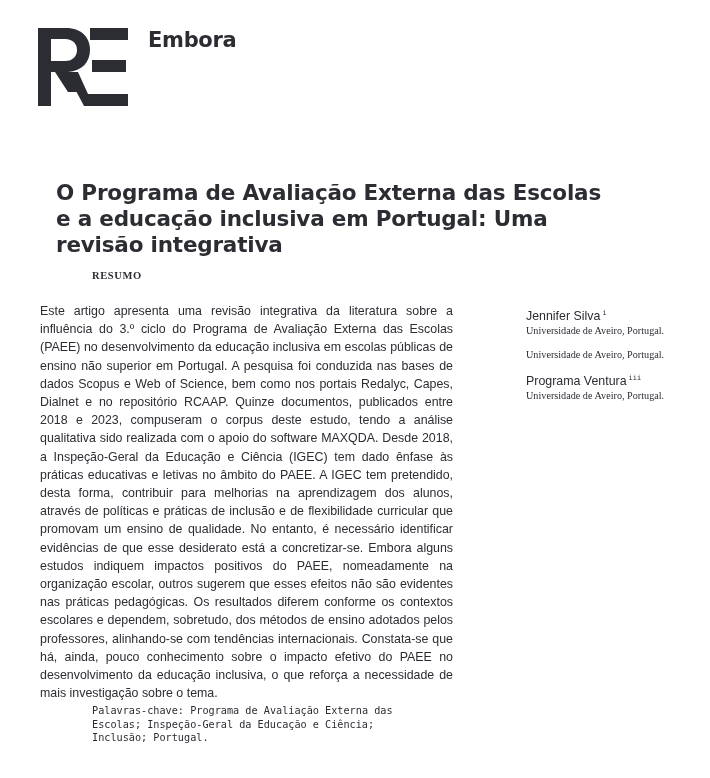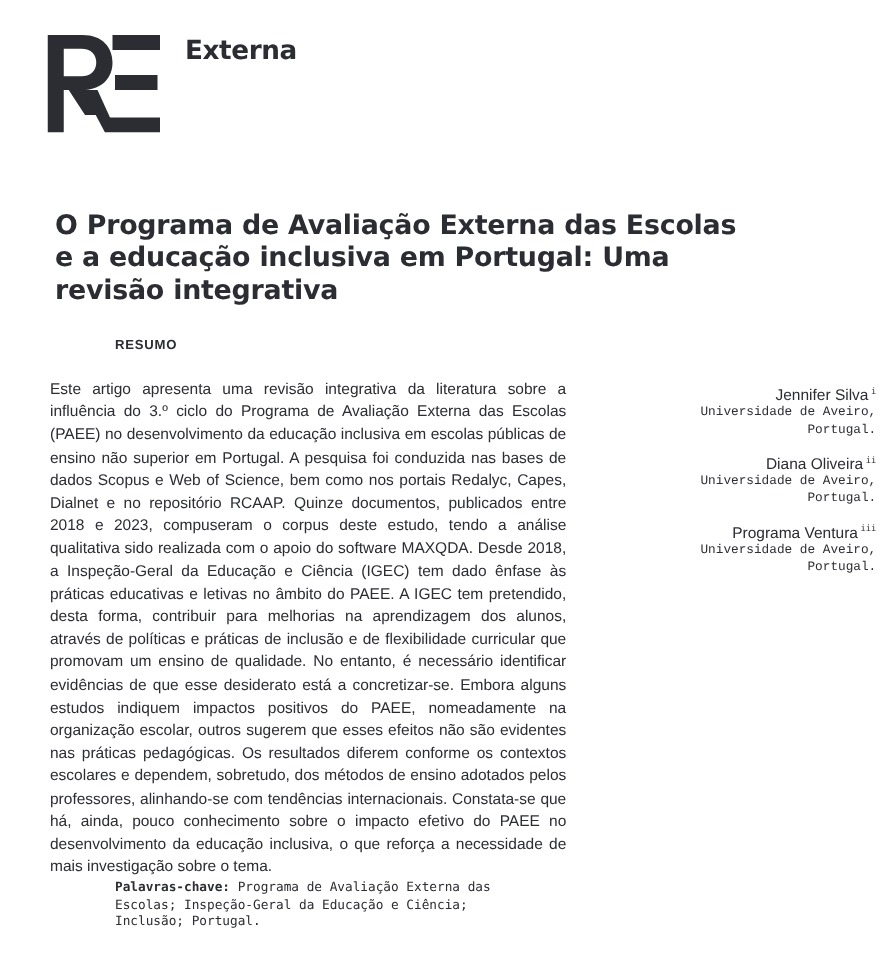--- a/index.html
+++ b/index.html
@@ -13,81 +13,80 @@
     .logo-text {
       position: absolute; left: 110px; top: 0;
       font-family: "DejaVu Sans", sans-serif; font-weight: bold;
       font-size: 21px; line-height: 25px; color: #2b2d33; letter-spacing: -0.3px;
     }
     .logo-text div { white-space: nowrap; }
 
     .title {
       position: absolute; left: 40px; top: 164px; width: 560px;
       font-family: "DejaVu Sans", sans-serif; font-weight: bold;
-      font-size: 21.5px; line-height: 26px; color: #2b2d33; margin: 4px;
+      font-size: 21.5px; line-height: 26px; color: #2b2d33; margin: 16px;
       letter-spacing: -0.2px;
     }
     .resumo-heading {
       position: absolute; left: 92px; top: 270px;
-      font-family: Liberation Sans, sans-serif; font-weight: bold;
+      font-family: Liberation Serif, serif; font-weight: bold;
       font-size: 10.5px; letter-spacing: 0.6px; color: #2b2d33; margin: 0;
     }
     .abstract {
       position: absolute; left: 40px; top: 302px; width: 413px;
       font-family: "Liberation Sans", sans-serif;
       font-size: 12.4px; line-height: 18.2px; color: #2b2d33;
       text-align: justify; margin: 0; hyphens: manual;
     }
-    .authors { position: absolute; left: 526px; top: 306px; width: 175px; text-align: right; }
+    .authors { position: absolute; left: 526px; top: 306px; width: 175px; }
     .author { margin-bottom: 10px; }
     .author-name {
       font-family: "Liberation Sans", sans-serif; font-size: 12.4px;
       line-height: 15px; color: #2b2d33; white-space: nowrap;
     }
     .author-name sup { font-family: "DejaVu Sans Mono", monospace; font-size: 7px; vertical-align: 5px; margin-left: 2px; }
     .author-aff {
-      font-family: Liberation Mono, monospace; font-size: 10.2px;
+      font-family: Liberation Serif, serif; font-size: 10.2px;
       line-height: 13.5px; color: #2b2d33;
     }
     .keywords {
       position: absolute; left: 92px; top: 704px; width: 330px;
       font-family: "DejaVu Sans Mono", monospace; font-size: 10.2px;
       line-height: 13.5px; color: #2b2d33; margin: 0;
     }
-    .keywords .kw-label { font-weight: bold; text-align: right; }
+    .keywords .kw-label { font-weight: normal; text-align: right; }
   </style>
 </head>
 <body>
 
 <div class="logo">
   <svg class="logo-mark" viewBox="0 0 92 78">
     <path fill="#2b2d33" d="M0 0 H28 C44 0 52 10 52 22 C52 34 44 43 30 44 L44 64 H30 L17 44 H13 V78 H0 Z M13 11 V33 H27 C35 33 39 28 39 22 C39 16 35 11 27 11 Z"></path>
     <rect fill="#2b2d33" x="52" y="0" width="38" height="12"></rect>
     <rect fill="#2b2d33" x="54" y="32" width="34" height="12"></rect>
     <rect fill="#2b2d33" x="46" y="66" width="44" height="12"></rect>
     <path fill="#2b2d33" d="M28 44 L40 44 L50 66 L46 78 Z"></path>
   </svg>
   <div class="logo-text">
-    <div>Externa</div>
+    <div>Embora</div>
   </div>
 </div>
 
 <h1 class="title">O Programa de Avaliação Externa das Escolas e a educação inclusiva em Portugal: Uma revisão integrativa</h1>
 
 <h2 class="resumo-heading">RESUMO</h2>
 
 <p class="abstract">Este artigo apresenta uma revisão integrativa da literatura sobre a influência do 3.º ciclo do Programa de Avaliação Externa das Escolas (PAEE) no desen­volvimento da educação inclusiva em escolas públicas de ensino não supe­rior em Portugal. A pesquisa foi conduzida nas bases de dados Scopus e Web of Science, bem como nos portais Redalyc, Capes, Dialnet e no repositório RCAAP. Quinze documentos, publicados entre 2018 e 2023, compuseram o corpus deste estudo, tendo a análise qualitativa sido realizada com o apoio do software MAXQDA. Desde 2018, a Inspeção-Geral da Educação e Ciência (IGEC) tem dado ênfase às práticas educativas e letivas no âmbito do PAEE. A IGEC tem pretendido, desta forma, contribuir para melhorias na aprendi­zagem dos alunos, através de políticas e práticas de inclusão e de flexibilidade curricular que promovam um ensino de qualidade. No entanto, é necessário identificar evidências de que esse desiderato está a concretizar-se. Embora alguns estudos indiquem impactos positivos do PAEE, nomeadamente na organização escolar, outros sugerem que esses efeitos não são evidentes nas práticas pedagógicas. Os resultados diferem conforme os contextos esco­lares e dependem, sobretudo, dos métodos de ensino adotados pelos profes­sores, alinhando-se com tendências internacionais. Constata-se que há, ainda, pouco conhecimento sobre o impacto efetivo do PAEE no desenvolvimento da educação inclusiva, o que reforça a necessidade de mais investigação sobre o tema.</p>
 
 <div class="authors">
   <div class="author">
     <div class="author-name"><span>Jennifer Silva</span><sup>i</sup></div>
     <div class="author-aff">Universidade de Aveiro, Portugal.</div>
   </div>
   <div class="author">
-    <div class="author-name"><span>Diana Oliveira</span><sup>ii</sup></div>
     <div class="author-aff">Universidade de Aveiro, Portugal.</div>
   </div>
   <div class="author">
     <div class="author-name"><span>Programa Ventura</span><sup>iii</sup></div>
     <div class="author-aff">Universidade de Aveiro, Portugal.</div>
   </div>
 </div>
 
 <p class="keywords"><span class="kw-label">Palavras-chave:</span> <span>Programa de Avaliação Externa das Escolas; Inspeção-Geral da Educação e Ciência; Inclusão; Portugal.</span></p>
 

